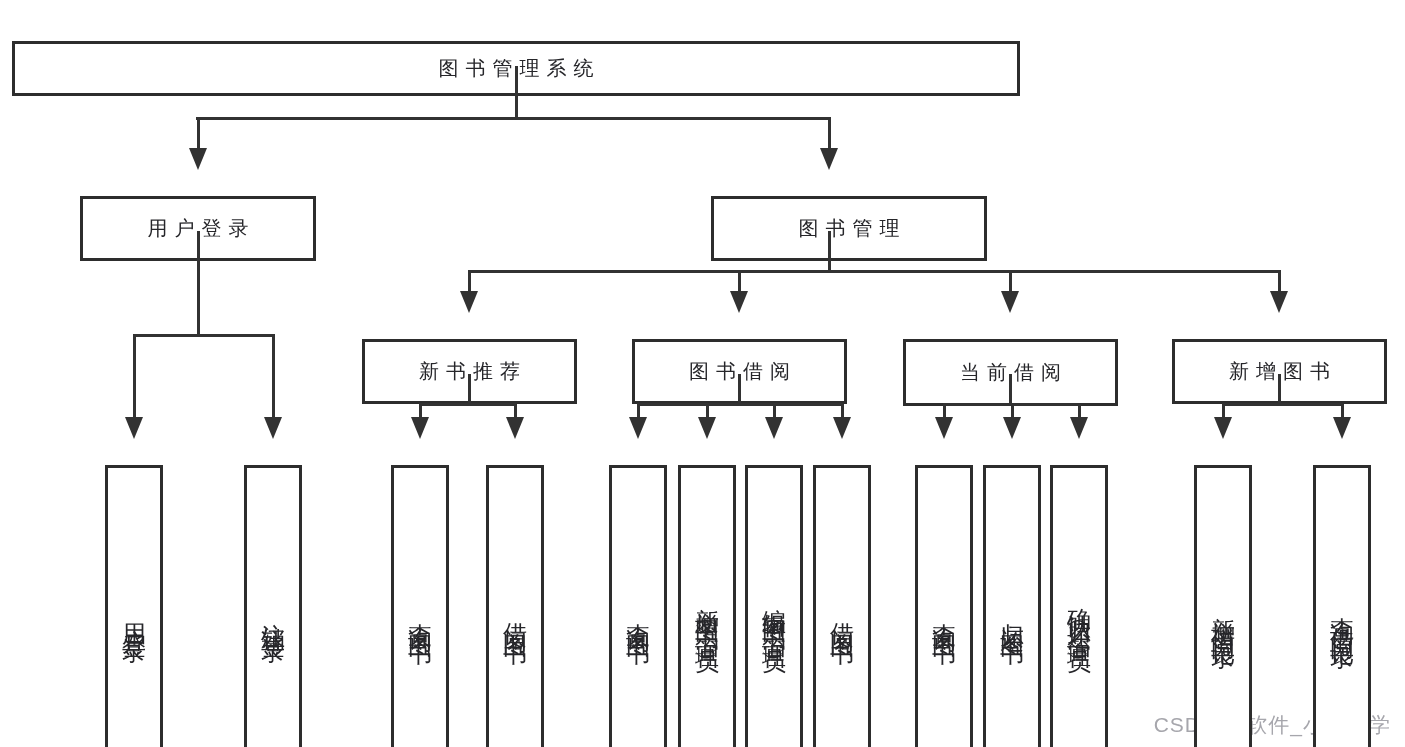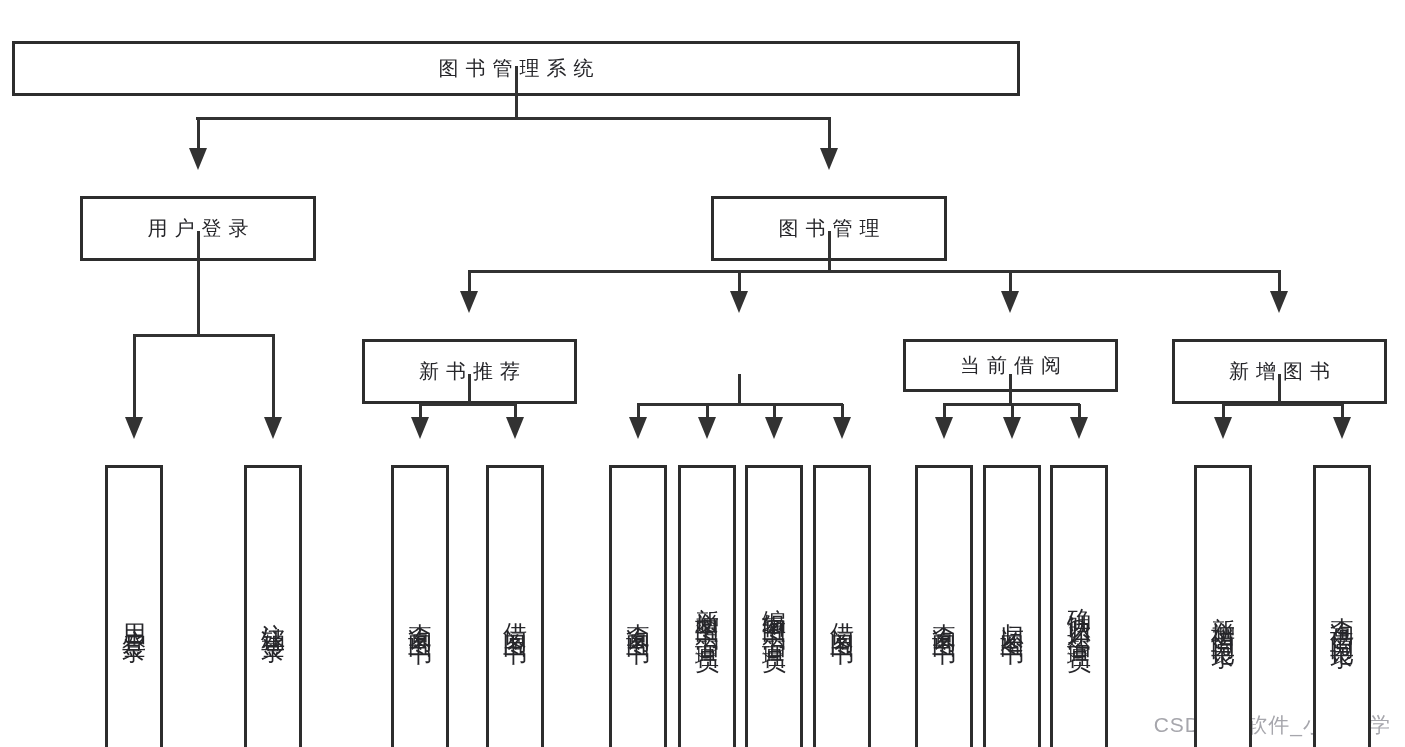--- a/index.html
+++ b/index.html
@@ -23,23 +23,24 @@
   .watermark{position:absolute;top:711px;right:14px;font-size:21px;letter-spacing:1px;
     color:var(--watermark,#a6a6ac);white-space:nowrap;}
 </style>
 </head>
 <body>
 
 <div id="canvas">
   <div class="watermark">CSDN @软件_小贺同学</div>
 <div class="node h-node" style="left: 12px; top: 13px; width: 1008px; height: 55px;">图书管理系统</div>
     <div class="node h-node" style="left: 80px; top: 168px; width: 236px; height: 65px;">用户登录</div>
-    <div class="node h-node" style="left: 711px; top: 168px; width: 236px; height: 65px;">图书管理</div>
+    <div class="node h-node" style="left: 711px; top: 168px; width: 276px; height: 65px;">图书管理</div>
     <div class="node h-node" style="left: 362px; top: 311px; width: 215px; height: 65px;">新书推荐</div>
-    <div class="node h-node" style="left: 903px; top: 311px; width: 215px; height: 53px;">当前借阅</div>
+    <div class="node h-node" style="left: 632px; top: 311px; width: 215px; height: 65px;">图书借阅</div>
+    <div class="node h-node" style="left: 903px; top: 311px; width: 215px; height: 67px;">当前借阅</div>
     <div class="node h-node" style="left: 1172px; top: 311px; width: 215px; height: 65px;">新增图书</div>
     <div class="node v-node" style="left: 105px; top: 437px; width: 58px; height: 298px;">用户登录</div>
     <div class="node v-node" style="left: 244px; top: 437px; width: 58px; height: 298px;">注销登录</div>
     <div class="node v-node" style="left: 391px; top: 437px; width: 58px; height: 298px;">查询图书</div>
     <div class="node v-node" style="left: 486px; top: 437px; width: 58px; height: 298px;">借阅图书</div>
     <div class="node v-node" style="left: 609px; top: 437px; width: 58px; height: 298px;">查询图书</div>
     <div class="node v-node" style="left: 678px; top: 437px; width: 58px; height: 298px;">新增图书（管理员）</div>
     <div class="node v-node" style="left: 745px; top: 437px; width: 58px; height: 298px;">编辑图书（管理员）</div>
     <div class="node v-node" style="left: 813px; top: 437px; width: 58px; height: 298px;">借阅图书</div>
     <div class="node v-node" style="left: 915px; top: 437px; width: 58px; height: 298px;">查询图书</div>

